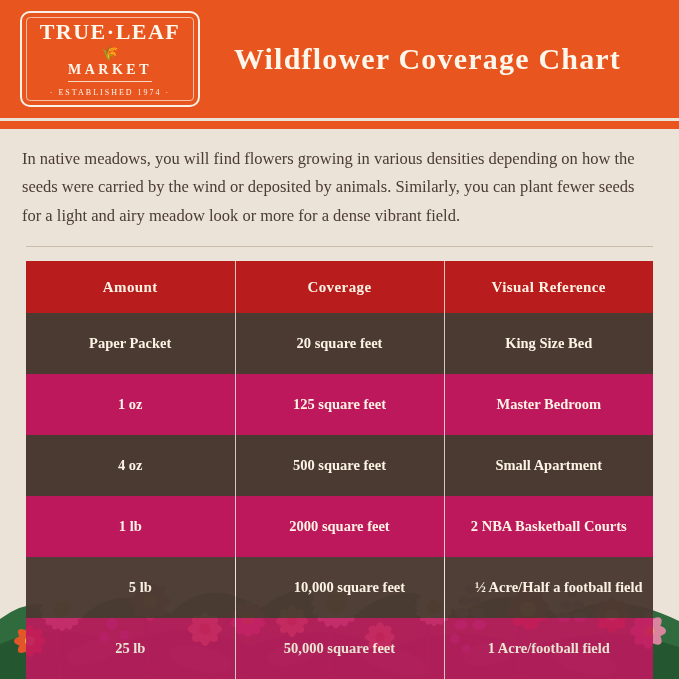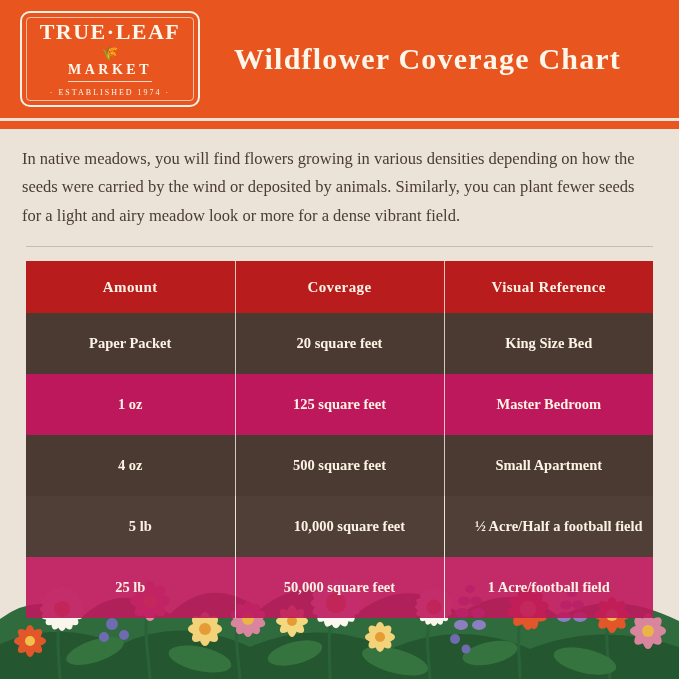--- a/index.html
+++ b/index.html
@@ -192,20 +192,25 @@
         <tr class="even">
           <td>1 oz</td>
           <td>125 square feet</td>
           <td>Master Bedroom</td>
         </tr>
         <tr class="odd">
           <td>4 oz</td>
           <td>500 square feet</td>
           <td>Small Apartment</td>
         </tr>
+        <tr class="even">
+          <td>1 lb</td>
+          <td>2000 square feet</td>
+          <td>2 NBA Basketball Courts</td>
+        </tr>
         <tr class="odd fade-1">
           <td>5 lb</td>
           <td>10,000 square feet</td>
           <td>½ Acre/Half a football field</td>
         </tr>
         <tr class="even fade-2">
           <td>25 lb</td>
           <td>50,000 square feet</td>
           <td>1 Acre/football field</td>
         </tr>

